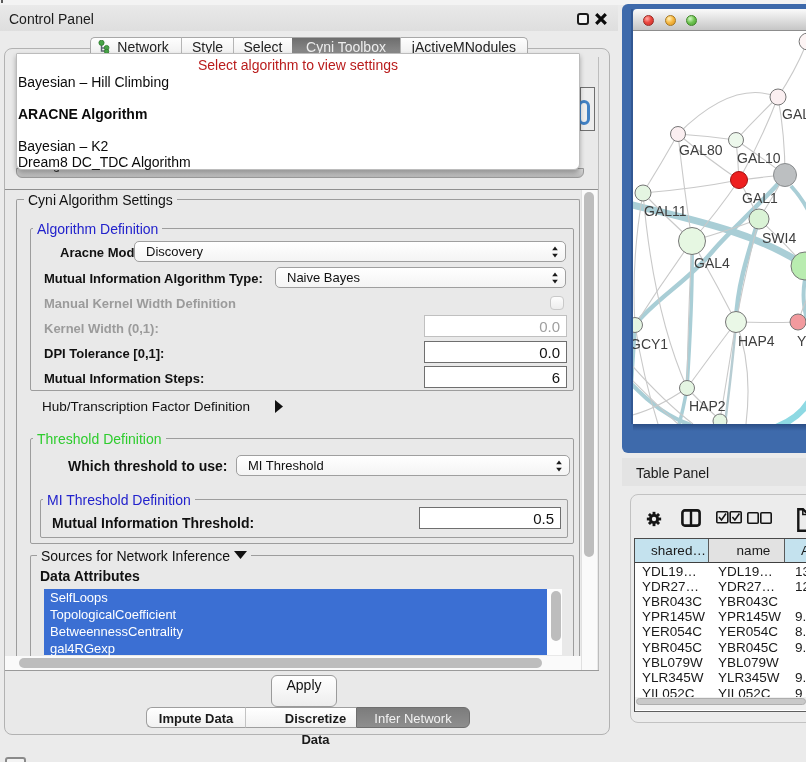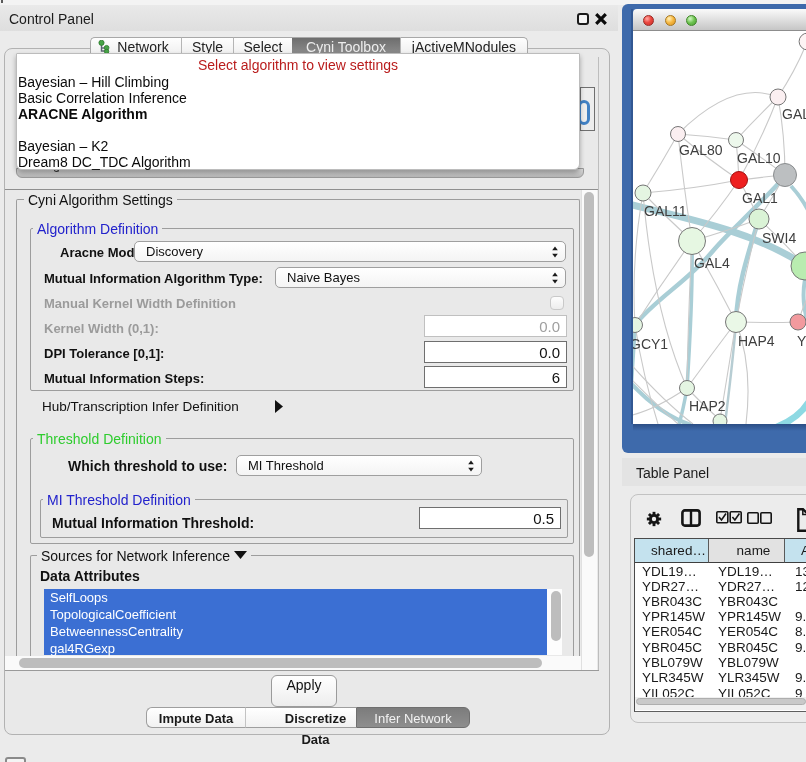--- a/index.html
+++ b/index.html
@@ -136,30 +136,30 @@
         </svg></div>
     <div class="lbl dis" style="left:44px; top:296px;">Manual Kernel Width Definition</div>
     <div class="abs" style="left:550px; top:296px; width:14px; height:14px; background:linear-gradient(#fdfdfd,#ededed); border:1.5px solid #c9c9c9; border-radius:4px;"></div>
     <div class="lbl dis" style="left:44px; top:321px;">Kernel Width (0,1):</div>
     <div class="field dis" style="left:424px; top:315px; width:143px;">0.0</div>
     <div class="lbl" style="left:44px; top:346px;">DPI Tolerance [0,1]:</div>
     <div class="field en" style="left:424px; top:341px; width:143px;">0.0</div>
     <div class="lbl" style="left:44px; top:371px;">Mutual Information Steps:</div>
     <div class="field en" style="left:424px; top:366px; width:143px;">6</div>
 
-    <div class="abs" style="left:42px; top:399px; font-size:13.5px; color:#111;">Hub/Transcription Infer Definition</div>
+    <div class="abs" style="left:42px; top:399px; font-size:13.5px; color:#111;">Hub/Transcription Factor Definition</div>
     <svg class="abs" style="left:274px; top:400px;" width="10" height="13" viewBox="0 0 10 13">
         <path d="M1 0 L9 6.5 L1 13 Z" fill="#111"></path>
       </svg>
 
     <div class="group" style="left:30px; top:438px; width:544px; height:106px;">
       <div class="gtitle" style="left:2px; color:#2ecc2e;text-align:right;">Threshold Definition</div>
     </div>
     <div class="lbl" style="left:68px; top:458px; font-size:14px;">Which threshold to use:</div>
-    <div class="combo" style="left:236px; top:455px; width:246px;">MI Threshold<svg class="arr" viewBox="0 0 6 12" style="width:6px">
+    <div class="combo" style="left:236px; top:455px; width:334px;">MI Threshold<svg class="arr" viewBox="0 0 6 12" style="width:6px">
           <path d="M3 0.5 L5.8 4.3 H0.2 Z" fill="#1a1a1a"></path>
           <path d="M3 11.5 L5.8 7.7 H0.2 Z" fill="#1a1a1a"></path>
         </svg></div>
 
     <div class="group" style="left:40px; top:499px; width:528px; height:39px;">
       <div class="gtitle" style="left:2px; color:#2222cc;">MI Threshold Definition</div>
     </div>
     <div class="lbl" style="left:52px; top:515px; font-size:14px;">Mutual Information Threshold:</div>
     <div class="field en" style="left:419px; top:507px; width:142px;">0.5</div>
 
@@ -193,21 +193,20 @@
   <div class="btab" id="btab3">Infer Network</div>
   <div class="abs" id="corner-icon"></div>
 
   <div class="abs" id="combo-frag-right"></div>
   <div class="abs" id="combo-frag-blue"></div>
   <div class="abs" id="combo-sliver"></div>
   <div class="abs" id="combo-g"></div>
   <div class="abs" id="overlay">
     <div id="ov-head">Select algorithm to view settings</div>
     <div class="ov-item" style="top:20px">Bayesian – Hill Climbing</div>
-    <div class="ov-item" style="top:36px">Basic Correlation Inference</div>
     <div class="ov-item" style="top:52px; font-weight:bold">ARACNE Algorithm</div>
     <div class="ov-item" style="top:84px">Bayesian – K2</div>
     <div class="ov-item" style="top:100px">Dream8 DC_TDC Algorithm</div>
   </div>
 
   <div class="abs" id="netwin"></div>
   <div class="abs" id="net-titlebar"></div>
   <div class="tl" id="tl-red"></div>
   <div class="tl" id="tl-yel"></div>
   <div class="tl" id="tl-grn"></div>

